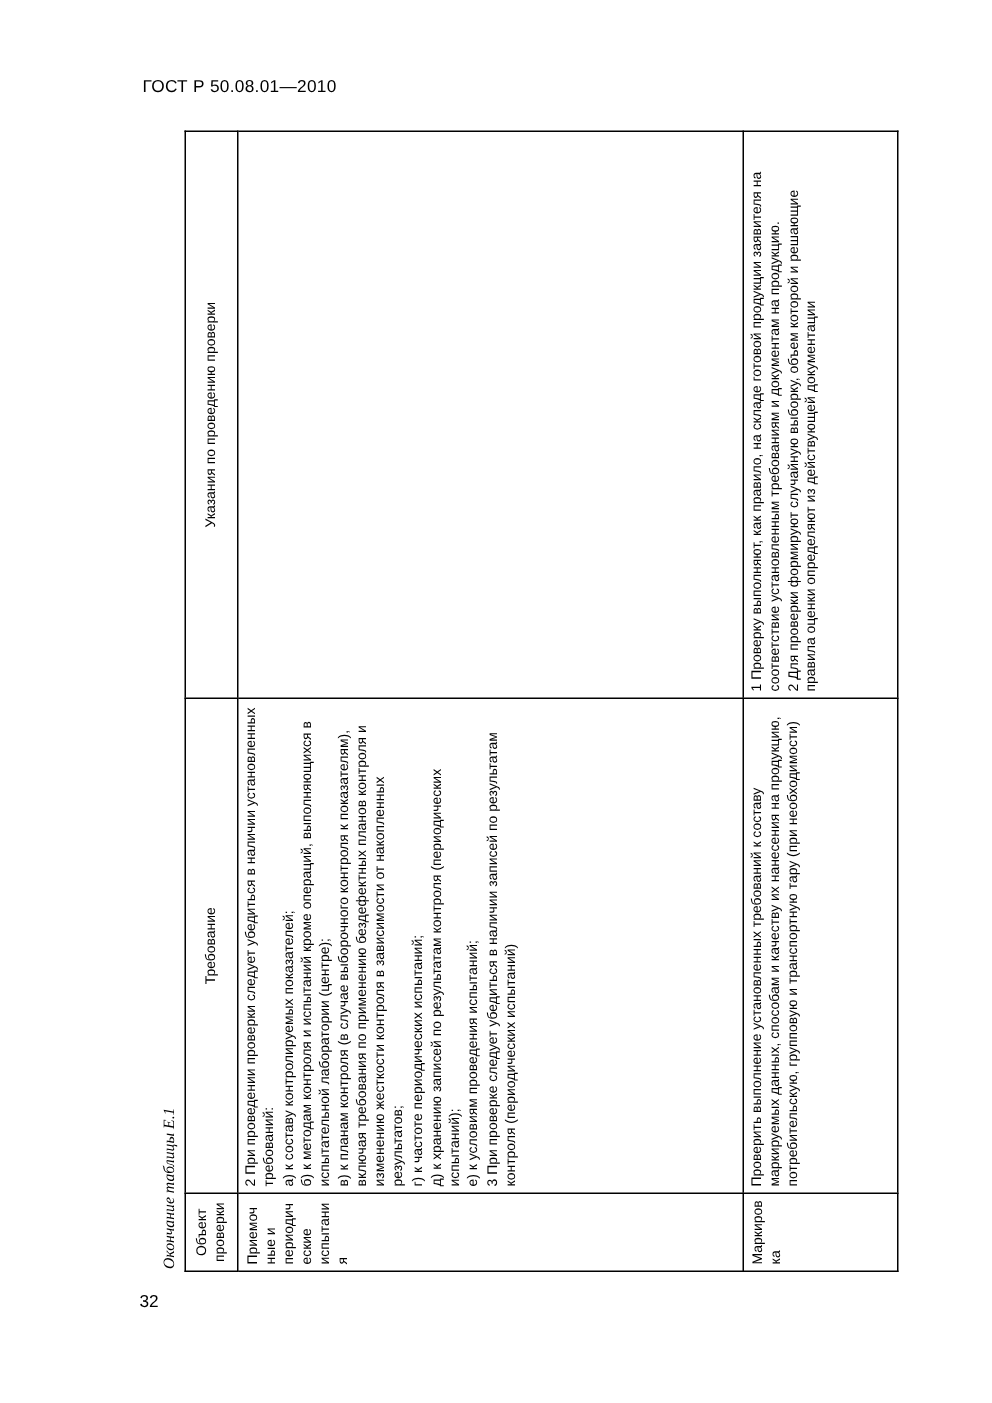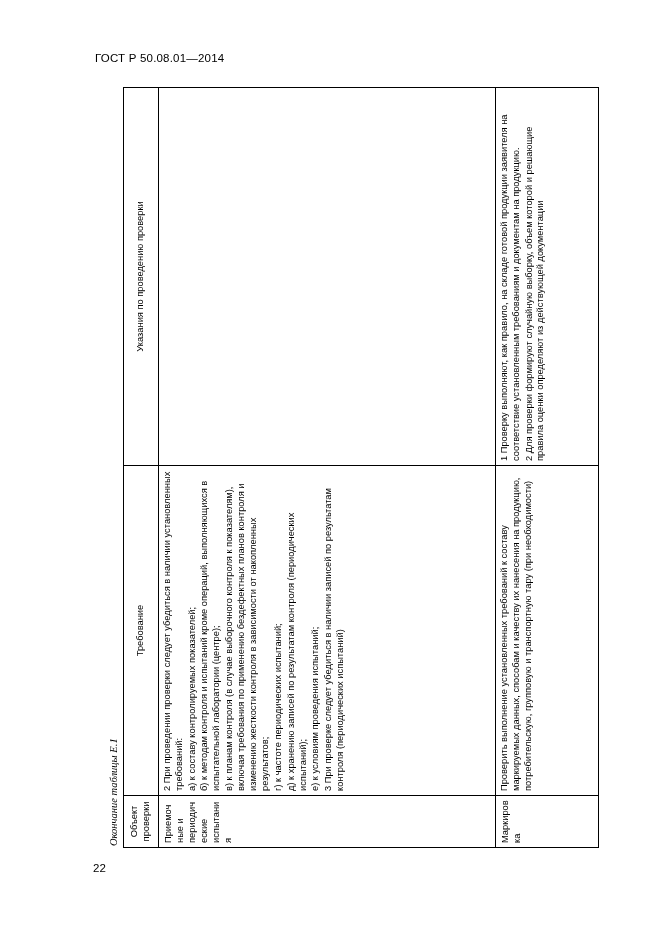--- a/index.html
+++ b/index.html
@@ -94,22 +94,22 @@
   }
   .cell-req p, .cell-rec p {
     margin: 0 0 1px 0;
   }
   .row-1 td { height: 330px; }
   .row-2 td { height: 96px; }
 </style>
 </head>
 <body>
 
-<div class="doc-header">ГОСТ Р 50.08.01—2014</div>
-<div class="page-number">22</div>
+<div class="doc-header">ГОСТ Р 50.08.01—2010</div>
+<div class="page-number">32</div>
 
 <div class="rotated-area">
   <div class="rot-wrap">
 
     <div class="table-caption">Окончание таблицы Е.1</div>
 
     <table class="checks">
       <colgroup>
         <col class="c1">
           <col class="c2">

